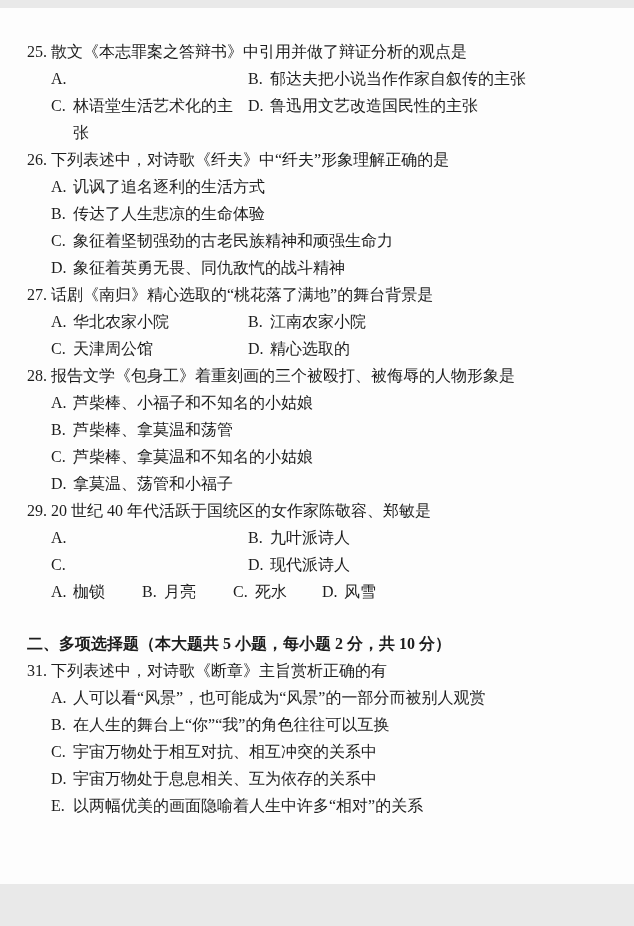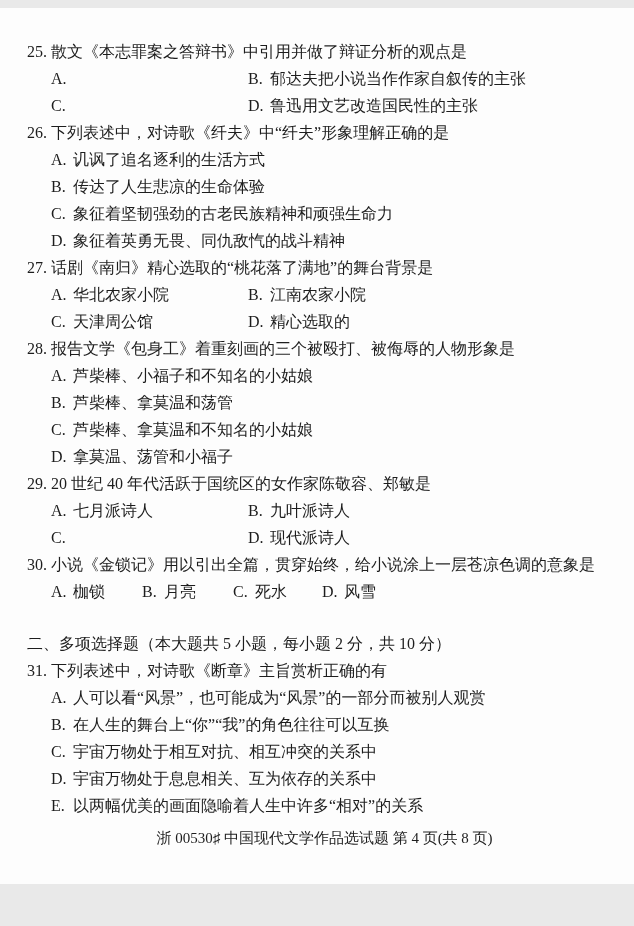--- a/index.html
+++ b/index.html
@@ -30,21 +30,21 @@
     grid-template-columns: 197px 1fr;
   }
   .opts.cols-4 {
     display: grid;
     grid-template-columns: 91px 91px 89px 1fr;
   }
   .opt { display: flex; }
   .opt-label { flex: 0 0 22px; }
   .opt-text { flex: 1; }
   .sec-head {
-    font-weight: 400;
+    font-weight: 700;
     margin-top: 25px;
   }
   .sec-instr {
     font-weight: 700;
     margin-left: 24px;
     text-align: justify;
   }
   .footer {
     margin-top: 6px;
     font-size: 15px;
@@ -64,20 +64,21 @@
         <div class="opts cols-2">
           <span class="opt">
             <span class="opt-label">A.</span>
           </span>
           <span class="opt">
             <span class="opt-label">B.</span>
             <span class="opt-text">郁达夫把小说当作作家自叙传的主张</span>
           </span>
           <span class="opt">
             <span class="opt-label">C.</span>
+            <span class="opt-text">林语堂生活艺术化的主张</span>
           </span>
           <span class="opt">
             <span class="opt-label">D.</span>
             <span class="opt-text">鲁迅用文艺改造国民性的主张</span>
           </span>
         </div>
       </div>
       <div class="question">
         <div class="q-head">
           <span class="q-num">26.</span>
@@ -151,40 +152,35 @@
         </div>
       </div>
       <div class="question">
         <div class="q-head">
           <span class="q-num">29.</span>
           <span class="q-stem">20 世纪 40 年代活跃于国统区的女作家陈敬容、郑敏是</span>
         </div>
         <div class="opts cols-2">
           <span class="opt">
             <span class="opt-label">A.</span>
-            <span class="opt-text">七月派诗人</span>
           </span>
           <span class="opt">
             <span class="opt-label">B.</span>
             <span class="opt-text">九叶派诗人</span>
           </span>
           <span class="opt">
             <span class="opt-label">C.</span>
           </span>
           <span class="opt">
             <span class="opt-label">D.</span>
             <span class="opt-text">现代派诗人</span>
           </span>
         </div>
       </div>
       <div class="question">
-        <div class="q-head">
-          <span class="q-num">30.</span>
-          <span class="q-stem">小说《金锁记》用以引出全篇，贯穿始终，给小说涂上一层苍凉色调的意象是</span>
-        </div>
         <div class="opts cols-4">
           <span class="opt">
             <span class="opt-label">A.</span>
             <span class="opt-text">枷锁</span>
           </span>
           <span class="opt">
             <span class="opt-label">B.</span>
             <span class="opt-text">月亮</span>
           </span>
           <span class="opt">
@@ -226,14 +222,13 @@
             <span class="opt-text">宇宙万物处于息息相关、互为依存的关系中</span>
           </span>
           <span class="opt">
             <span class="opt-label">E.</span>
             <span class="opt-text">以两幅优美的画面隐喻着人生中许多“相对”的关系</span>
           </span>
         </div>
       </div>
     </div>
 
-  <div class="footer">浙 00530♯ 中国现代文学作品选试题 第 4 页(共 8 页)</div>
 </main>
 
 </body></html>

